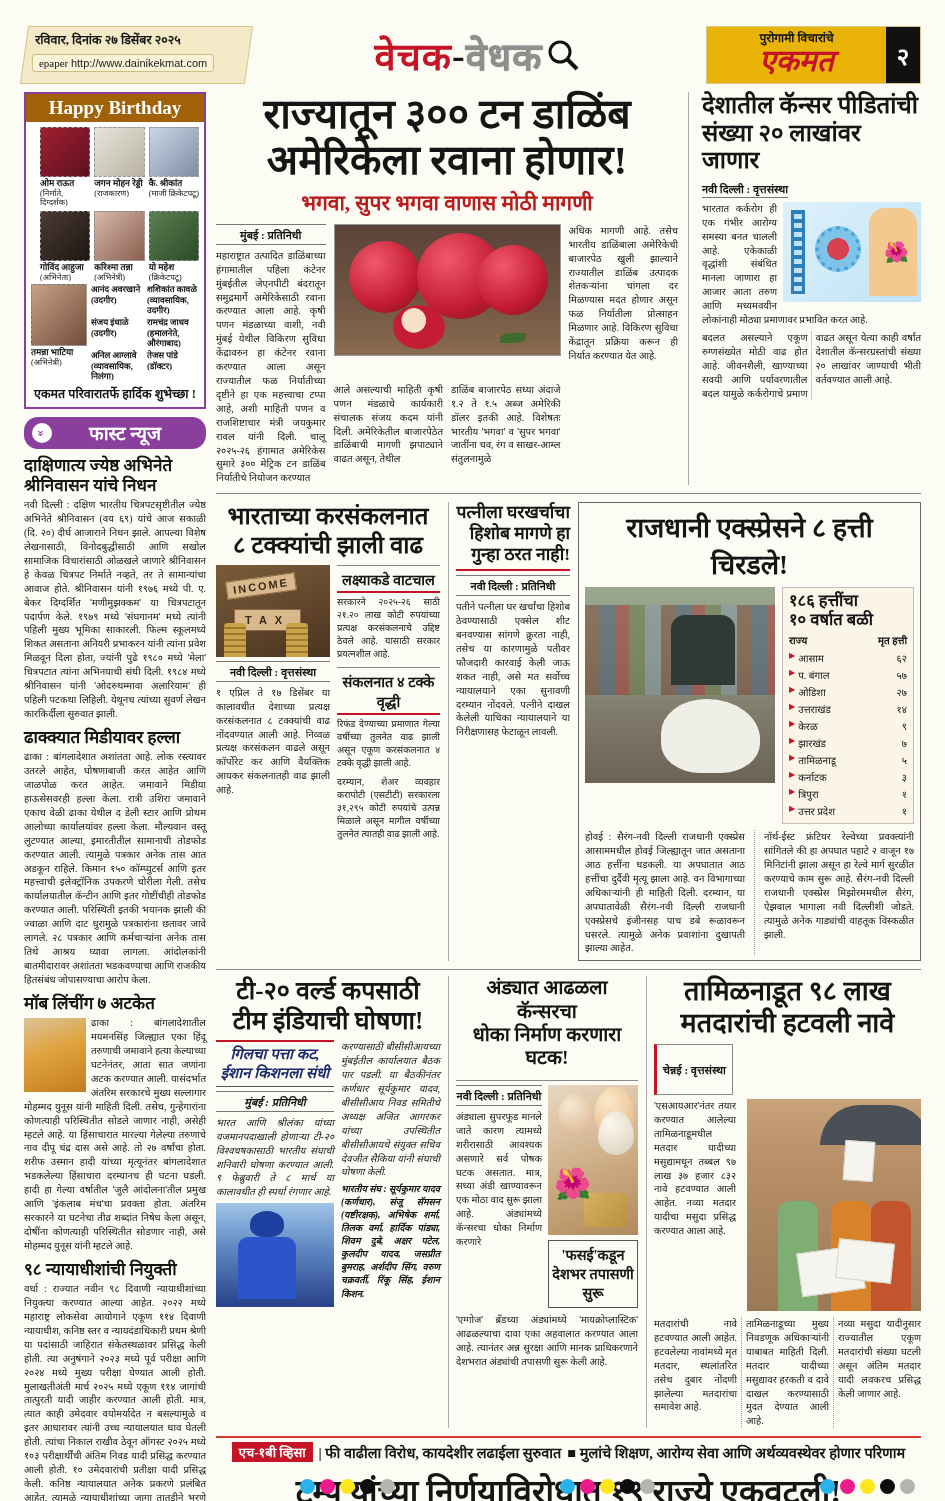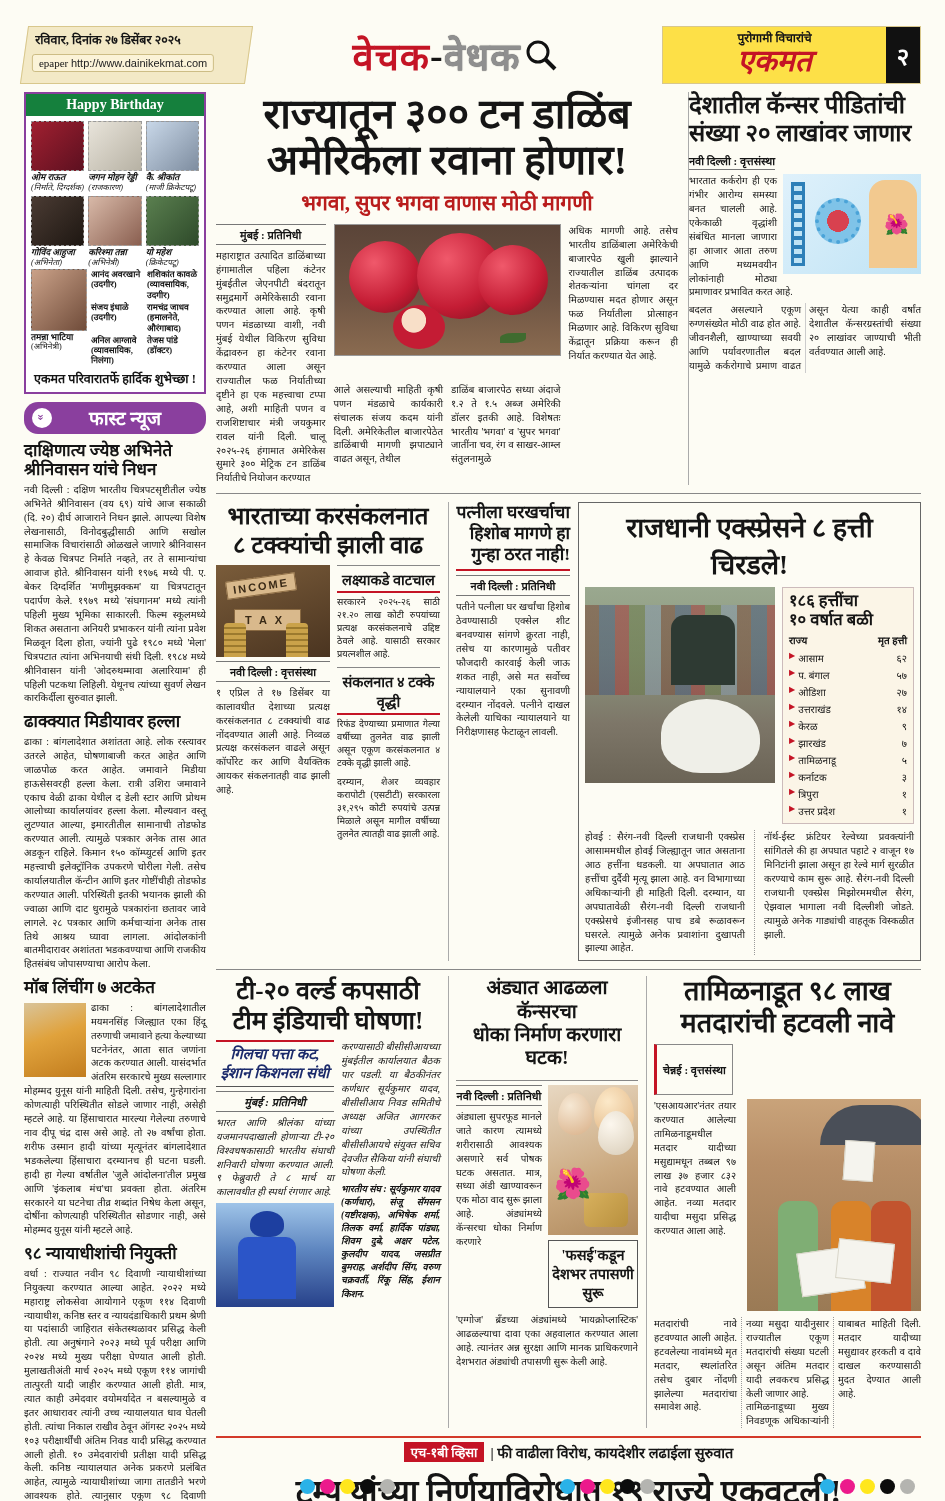--- a/index.html
+++ b/index.html
@@ -12,35 +12,35 @@
   
   .masthead { position:absolute; top:26px; left:24px; right:24px; height:58px; display:flex; }
   .mh-left { width:225px; background:#f3e9c6; border:1px solid #d8c78c; padding:4px 8px; transform:skewX(-8deg); }
   .mh-left > * { transform:skewX(8deg); }
   .mh-date { font-weight:bold; font-size:12.5px; }
   .mh-url { margin-top:6px; background:#fbf3d8; border:1px solid #cdbd85; border-radius:3px; padding:2px 6px; font-size:11px; display:inline-block; }
   .mh-url a { color:#222; text-decoration:none; font-family:"Liberation Sans",sans-serif; }
   .mh-center { flex:1; display:flex; align-items:center; justify-content:center; font-weight:bold; font-size:38px; letter-spacing:1px; }
   .logo-red { color:#c41425; }
   .logo-gray { color:#8f8f8f; text-shadow:0 0 1px #444; }
-  .mh-right { width:259px; background:#fde047; border:1px solid #d8c78c; display:flex; }
+  .mh-right { width:215px; background:#eab308; border:1px solid #d8c78c; display:flex; }
   .mh-brandcol { flex:1; text-align:center; padding-top:2px; }
   .mh-tagline { font-size:12px; font-weight:bold; }
   .mh-brand { color:#c41425; font-size:30px; font-weight:bold; line-height:1; font-style:italic; }
   .mh-pagebox { width:34px; background:#111; color:#fff; display:flex; align-items:center; justify-content:center; font-size:24px; font-weight:bold; }
   
   .content { position:absolute; top:92px; left:24px; right:24px; display:flex; gap:10px; }
   .sidebar { width:182px; flex:none; }
   .main { flex:1; min-width:0; }
   .body-txt { font-size:9.8px; line-height:1.42; text-align:justify; }
   .byline { font-weight:bold; font-size:11px; text-align:center; border-top:1px solid #777; border-bottom:1px solid #777; padding:2px 0; margin-bottom:4px; }
   
   .bday { border:2px solid #8a3f9e; background:#fff; }
-  .bday-head { background:#15803d; color:#fff; text-align:center; font-size:14px; font-weight:bold; padding:3px 0; font-family:"Liberation Serif",serif; }
-  .bday-grid { display:grid; grid-template-columns:repeat(3,1fr); gap:4px; padding:5px 5px 0 5px;font-style:italic; }
+  .bday-head { background:#a16207; color:#fff; text-align:center; font-size:19px; font-weight:bold; padding:3px 0; font-family:"Liberation Serif",serif; }
+  .bday-grid { display:grid; grid-template-columns:repeat(3,1fr); gap:4px; padding:5px 5px 0 14px; }
   .bday-cell { text-align:left; }
   .bday-photo { width:100%; height:50px; border:1px dashed #999; }
   .bp1{background:linear-gradient(135deg,#a02030,#5d1020);} .bp2{background:linear-gradient(135deg,#e8e4da,#b7b2a4);}
   .bp3{background:linear-gradient(135deg,#c8d7e8,#7e8da0);} .bp4{background:linear-gradient(135deg,#4a3b33,#1e1712);}
   .bp5{background:linear-gradient(135deg,#d8b9a8,#8a5f50);} .bp6{background:linear-gradient(135deg,#5a7f4f,#2e4a2a);}
   .bp7{background:linear-gradient(135deg,#caa188,#704c3a);}
   .bday-name { font-size:8.8px; font-weight:bold; line-height:1.2; margin-top:1px; }
   .bday-role { font-size:8.2px; line-height:1.15; }
   .bday-bottom { display:flex; gap:4px; padding:2px 5px 0 5px; }
   .bday-bottom .bday-cell { width:56px; flex:none; }
@@ -62,21 +62,21 @@
   .lead-art { width:462px; flex:none; }
   .lead-body { display:grid; grid-template-columns:repeat(4,1fr); gap:8px; }
   .lead-c1 { grid-column:1; grid-row:1/3; }
   .lead-photo { grid-column:2/4; grid-row:1; height:132px; border:1px solid #999; position:relative; overflow:hidden;
     background:linear-gradient(180deg,#5a4438 0%,#6e5443 55%,#8a6b50 100%); }
   .pom { position:absolute; border-radius:50%; background:radial-gradient(circle at 35% 30%, #f0596b, #c41c34 60%, #7e0f1e); }
   .pom-leaf { position:absolute; width:26px; height:10px; background:#3f6b2f; border-radius:50% 0; }
   .lead-c4 { grid-column:4; grid-row:1/3; }
   .lead-c2 { grid-column:2; grid-row:2; } .lead-c3 { grid-column:3; grid-row:2; }
   
-  .cancer { flex:1; border-left:1px solid #aaa; padding-left:0; }
+  .cancer { flex:1; border-left:1px solid #aaa; padding-left:13px; }
   .cancer h2 { font-size:24px; line-height:1.15; margin-bottom:4px; }
   .cancer-byline { font-weight:bold; font-size:11px; border-bottom:1px solid #777; display:inline-block; padding-bottom:1px; margin-bottom:4px; }
   .cancer-fig { float:right; width:138px; height:100px; margin:0 0 4px 6px; background:linear-gradient(135deg,#dff1fb,#bfe3f5); position:relative; overflow:hidden; }
   .dna { position:absolute; left:8px; top:8px; width:14px; height:84px; background:repeating-linear-gradient(180deg,#2d7fb8 0 4px,#bfe3f5 4px 9px); border-left:3px solid #2d7fb8; border-right:3px solid #2d7fb8; }
   .virus { position:absolute; left:32px; top:24px; width:46px; height:46px; border-radius:50%; background:radial-gradient(circle,#d8414f 0 40%,#7fc3e8 41%); border:4px dotted #4aa3d8; }
   .torso { position:absolute; right:4px; top:6px; width:48px; height:88px; border-radius:16px 16px 0 0; background:#f2c98f; }
   .ribbon { position:absolute; right:12px; top:38px; font-size:20px; color:#e0457b; font-weight:bold; }
   .cancer-cols { column-count:2; column-gap:8px; column-rule:1px solid #ccc; }
   
   .row2 { display:flex; gap:8px; padding-top:6px; border-bottom:1px solid #888; padding-bottom:8px; margin-top:2px; }
@@ -507,29 +507,30 @@
               <div class="sari" style="left:18%;background:#7fae74"></div>
               <div class="sari" style="left:48%;background:#d8832a"></div>
               <div class="sari" style="right:6%;background:#c2542e"></div>
               <div class="paper" style="left:30%;bottom:18px;width:64px;height:44px;transform:rotate(-8deg)"></div>
               <div class="paper" style="right:16%;bottom:30px;width:56px;height:40px;transform:rotate(6deg)"></div>
               <div class="paper" style="left:56%;top:42px;width:30px;height:40px;transform:rotate(4deg)"></div>
             </div>
           </div>
           <div class="tamil-below">
             <p class="body-txt">मतदारांची नावे हटवण्यात आली आहेत. हटवलेल्या नावांमध्ये मृत मतदार, स्थलांतरित तसेच दुबार नोंदणी झालेल्या मतदारांचा समावेश आहे.</p>
+            <p class="body-txt">तामिळनाडूच्या मुख्य निवडणूक अधिकाऱ्यांनी याबाबत माहिती दिली. मतदार यादीच्या मसुद्यावर हरकती व दावे दाखल करण्यासाठी मुदत देण्यात आली आहे.</p>
             <p class="body-txt">नव्या मसुदा यादीनुसार राज्यातील एकूण मतदारांची संख्या घटली असून अंतिम मतदार यादी लवकरच प्रसिद्ध केली जाणार आहे.</p>
-            <p class="body-txt">तामिळनाडूच्या मुख्य निवडणूक अधिकाऱ्यांनी याबाबत माहिती दिली. मतदार यादीच्या मसुद्यावर हरकती व दावे दाखल करण्यासाठी मुदत देण्यात आली आहे.</p>
           </div>
         </article>
       </section>
 
       <div class="strip">
         <span class="strip-label">एच-१बी व्हिसा</span>
         <span class="strip-text">| फी वाढीला विरोध, कायदेशीर लढाईला सुरुवात</span>
+        <span class="strip-text">■ मुलांचे शिक्षण, आरोग्य सेवा आणि अर्थव्यवस्थेवर होणार परिणाम</span>
       </div>
 
       <article class="trump">
         <h1>ट्रम्प यांच्या निर्णयाविरोधात १९ राज्ये एकवटली!</h1>
         <div class="trump-body">
           <div class="trump-col">
             <div class="byline">न्यूयॉर्क : वृत्तसंस्था</div>
 
           </div>
           <div class="trump-col">

